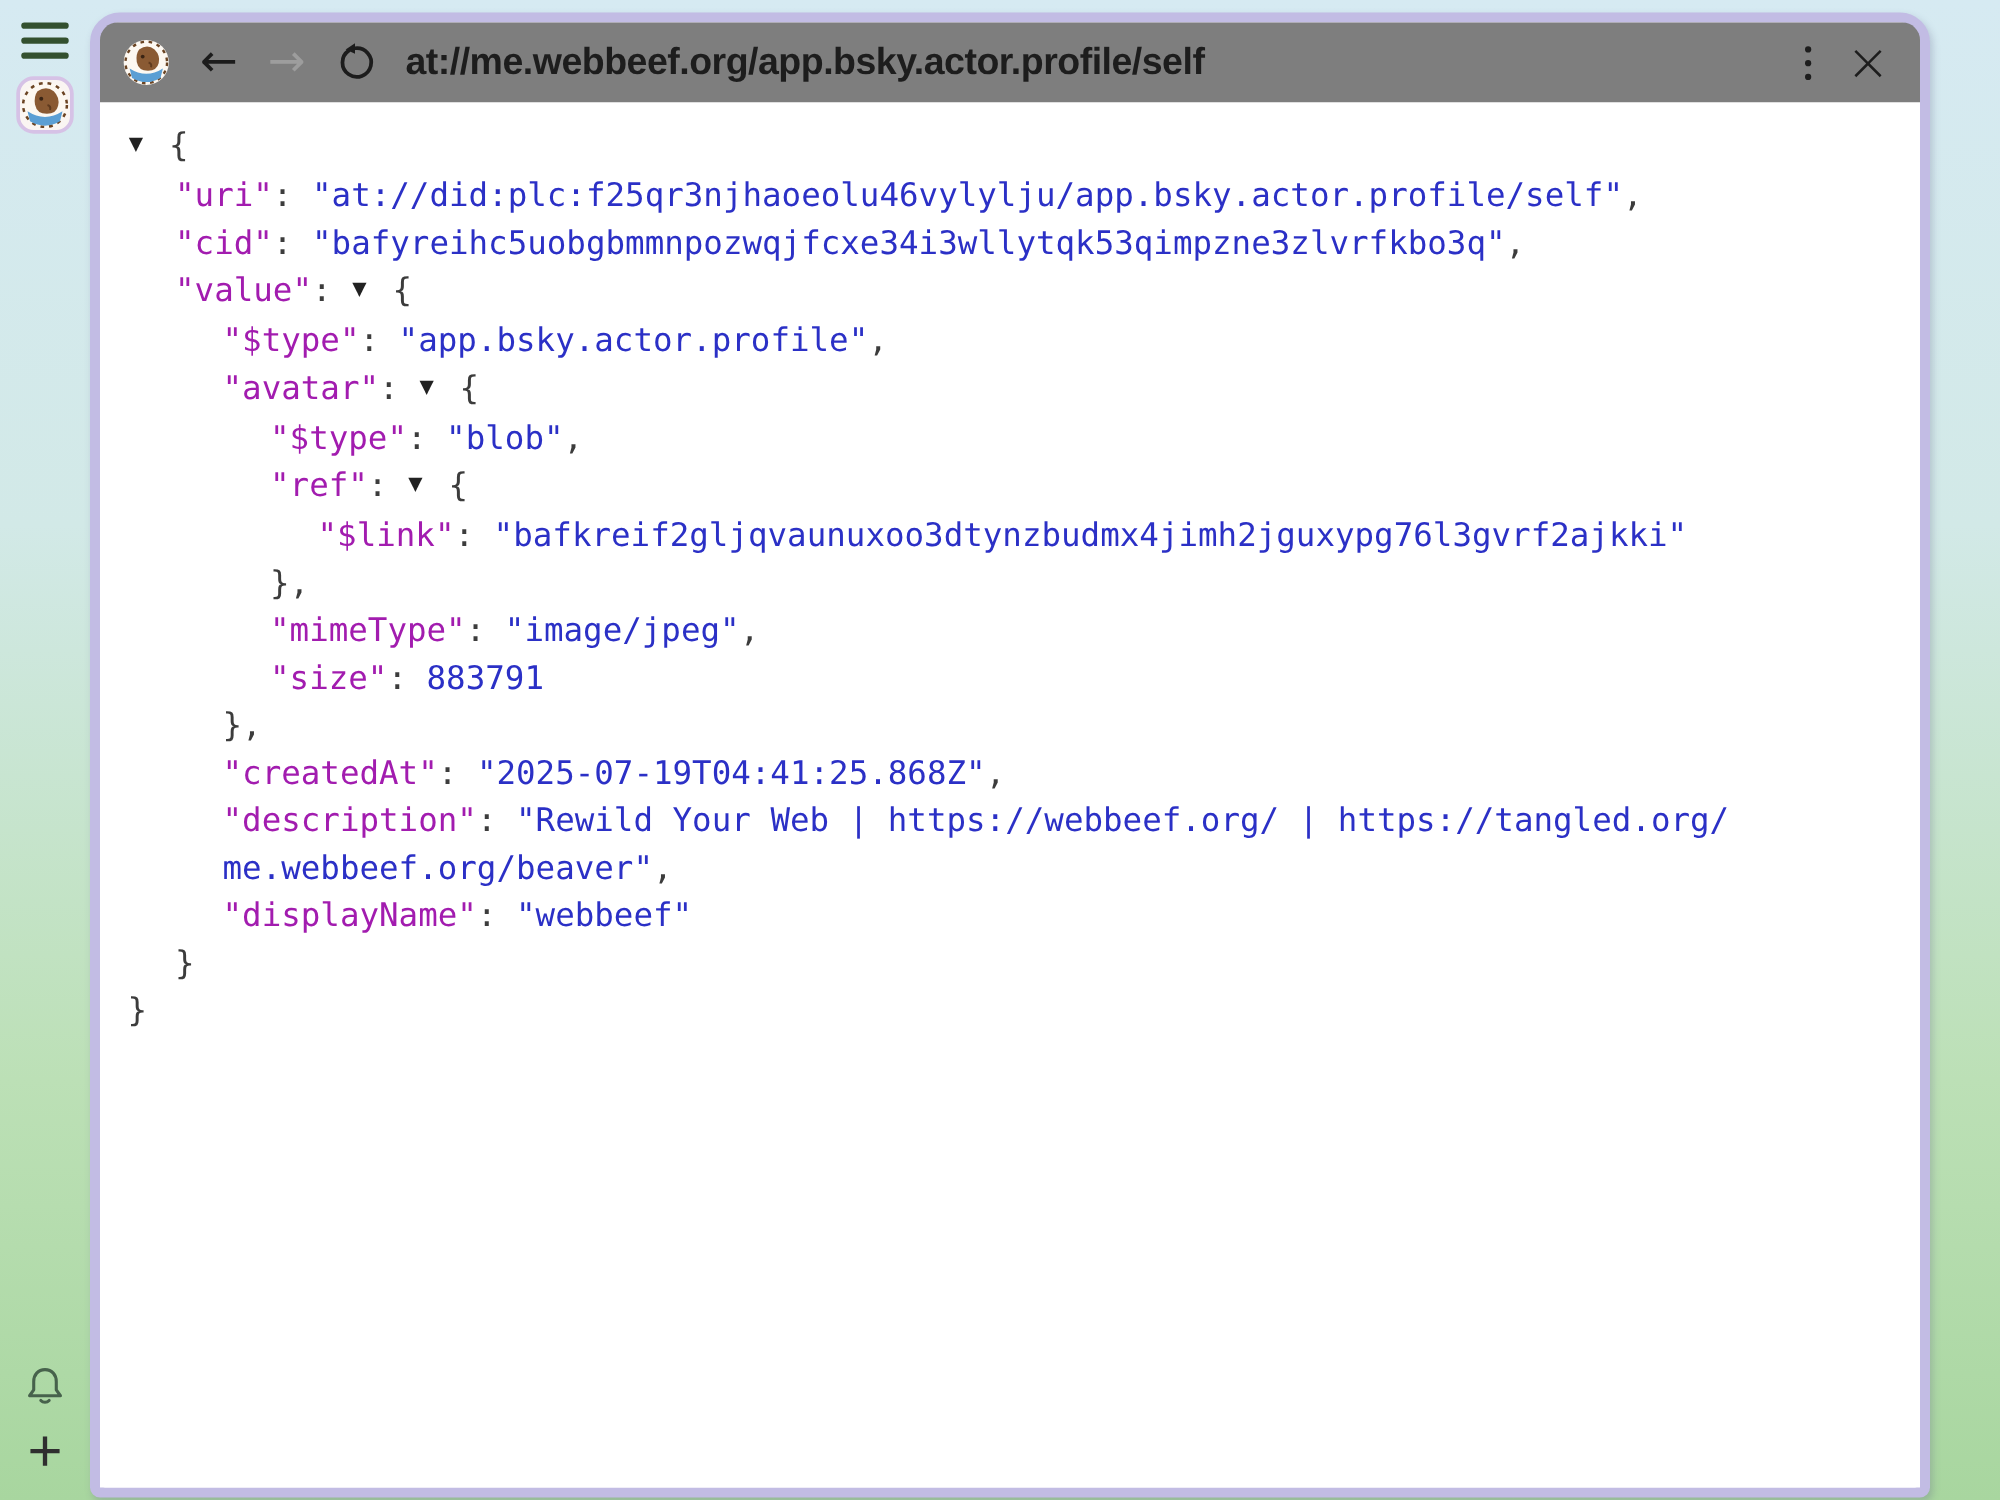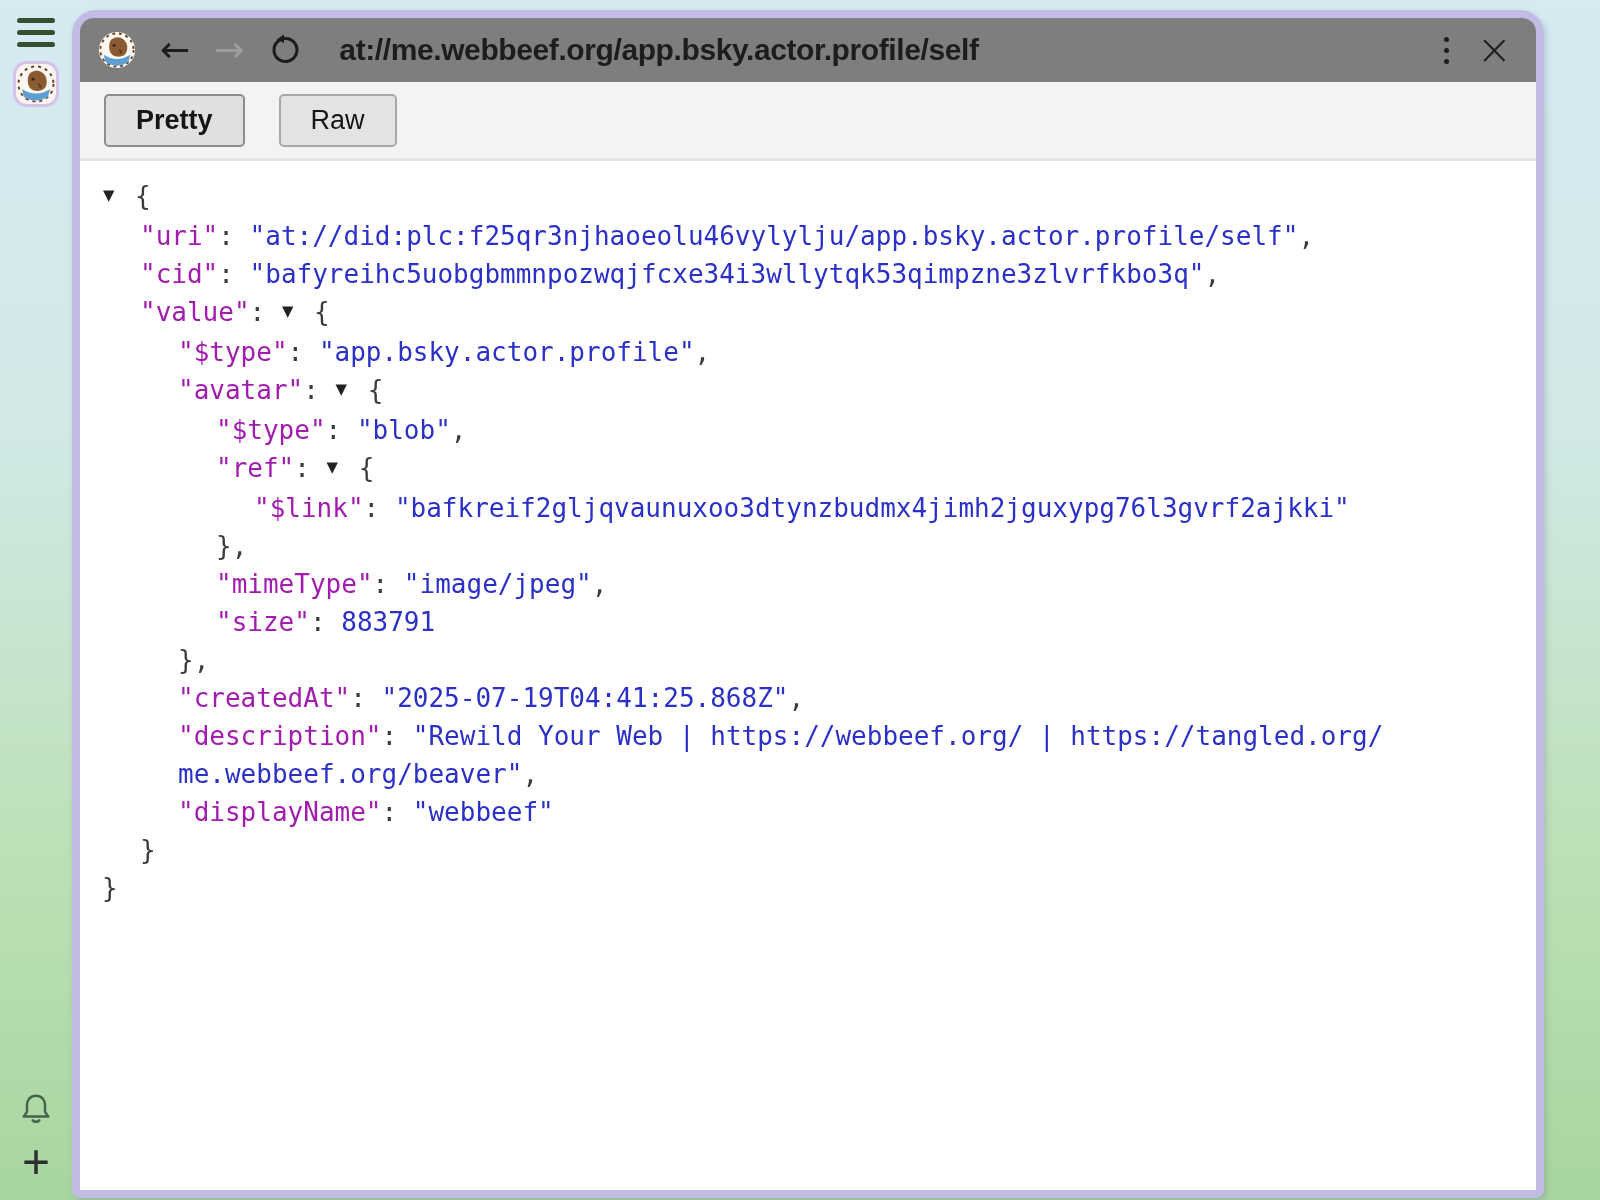--- a/index.html
+++ b/index.html
@@ -27,21 +27,21 @@
     box-sizing:border-box;border:8px solid #c2bce4;border-radius:24px 24px 8px 8px;
     background:#ffffff;display:flex;flex-direction:column;
     box-shadow:2px 3px 6px rgba(90,90,130,.25);}
 
   .titlebar{height:64px;flex:0 0 64px;background:#7e7e7e;border-radius:14px 14px 0 0;
     display:flex;align-items:center;padding:0 24px 0 18px;gap:24px;}
   .favicon{width:38px;height:38px;border-radius:50%;overflow:hidden;flex:0 0 38px;}
   .nav-arrow{font-size:36px;line-height:36px;color:#1c1c1c;font-family:"DejaVu Sans",sans-serif;}
   .nav-arrow.disabled{color:#9d9d9d;}
   .reload{width:32px;height:32px;}
-  .url{font-size:30px;font-weight:600;color:#1d1d1d;letter-spacing:-.4px;white-space:nowrap;margin-left:15px;}
+  .url{font-size:30px;font-weight:600;color:#1d1d1d;letter-spacing:-.4px;white-space:nowrap;}
   .titlebar-spacer{flex:1;}
   .kebab{display:flex;flex-direction:column;gap:6px;padding:4px;}
   .kebab i{width:5px;height:5px;border-radius:50%;background:#1d1d1d;}
   .close-x{font-size:42px;line-height:36px;color:#1d1d1d;font-weight:300;
     font-family:"DejaVu Sans",sans-serif;}
 
   .tabsbar{height:76px;flex:0 0 76px;background:#f3f3f3;border-bottom:3px solid #e3e3e3;
     display:flex;align-items:center;padding:0 24px;gap:34px;}
   .btn{font-size:27px;padding:9px 30px;background:#e3e3e3;border:2px solid #a8a8a8;
     border-radius:5px;color:#161616;font-family:"Liberation Sans",sans-serif;}
@@ -112,24 +112,20 @@
     <div class="url">at://me.webbeef.org/app.bsky.actor.profile/self</div>
     <div class="titlebar-spacer"></div>
     <div class="kebab">
       <i></i>
       <i></i>
       <i></i>
     </div>
     <div class="close-x">×</div>
   </div>
 
-  <div class="tabsbar">
-    <button class="btn active">Pretty</button>
-    <button class="btn">Raw</button>
-  </div>
 
   <div class="content">
       <div class="json-line ind0"><span class="tok-toggle">▼</span><span class="tok-punct"> {</span></div>
       <div class="json-line ind1"><span class="tok-key">"uri"</span><span class="tok-punct">: </span><span class="tok-string">"at://did:plc:f25qr3njhaoeolu46vylylju/app.bsky.actor.profile/self"</span><span class="tok-punct">,</span></div>
       <div class="json-line ind1"><span class="tok-key">"cid"</span><span class="tok-punct">: </span><span class="tok-string">"bafyreihc5uobgbmmnpozwqjfcxe34i3wllytqk53qimpzne3zlvrfkbo3q"</span><span class="tok-punct">,</span></div>
       <div class="json-line ind1"><span class="tok-key">"value"</span><span class="tok-punct">: </span><span class="tok-toggle">▼</span><span class="tok-punct"> {</span></div>
       <div class="json-line ind2"><span class="tok-key">"$type"</span><span class="tok-punct">: </span><span class="tok-string">"app.bsky.actor.profile"</span><span class="tok-punct">,</span></div>
       <div class="json-line ind2"><span class="tok-key">"avatar"</span><span class="tok-punct">: </span><span class="tok-toggle">▼</span><span class="tok-punct"> {</span></div>
       <div class="json-line ind3"><span class="tok-key">"$type"</span><span class="tok-punct">: </span><span class="tok-string">"blob"</span><span class="tok-punct">,</span></div>
       <div class="json-line ind3"><span class="tok-key">"ref"</span><span class="tok-punct">: </span><span class="tok-toggle">▼</span><span class="tok-punct"> {</span></div>

